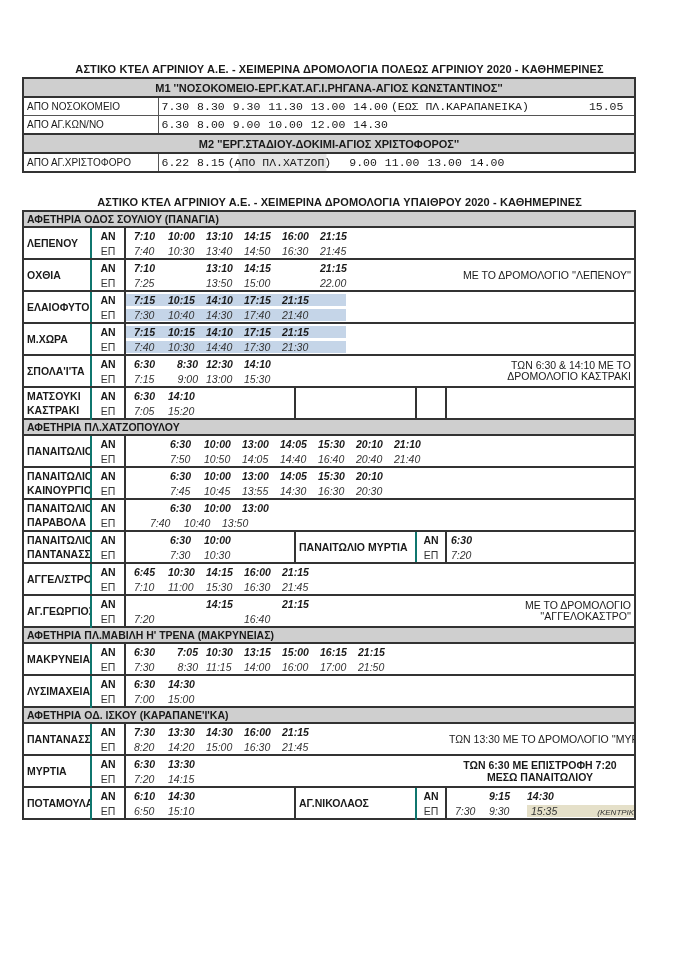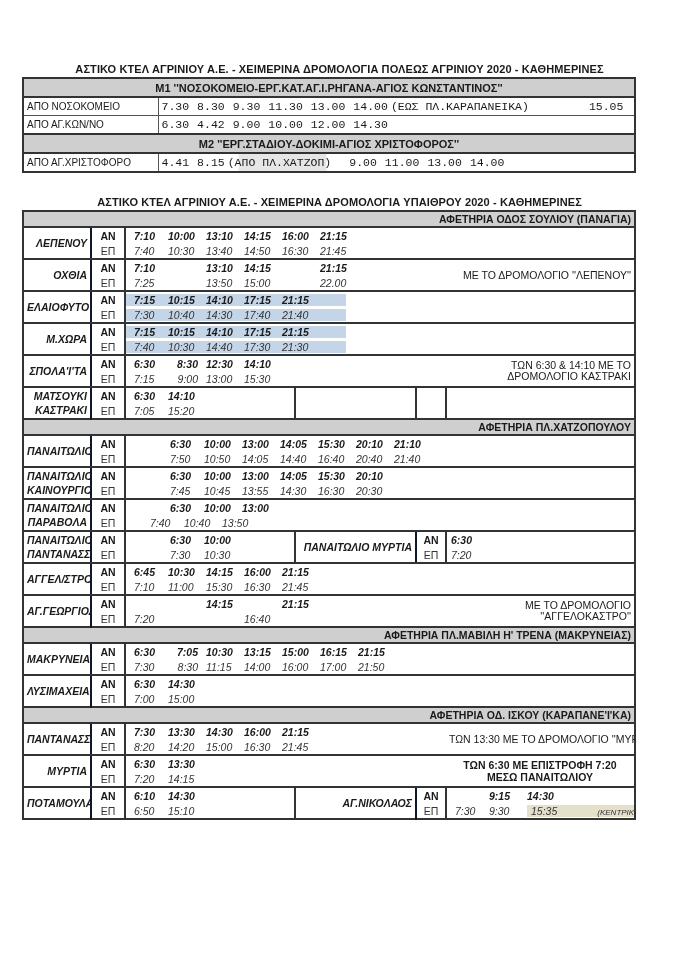--- a/index.html
+++ b/index.html
@@ -10,22 +10,22 @@
   
   #t1{left:22px;top:77px;width:614px;border:2px solid #333;}
   #t1 td{border:1px solid #555;height:17px;}
   #t1 .hdr{background:#cfcfcf;text-align:center;font-weight:bold;font-size:11px;border-bottom:2px solid #333;border-top:2px solid #333;}
   #t1 .lbl{font-size:10px;}
   #t1 .times span{display:inline-block;margin-right:8px;font-size:11.5px;font-family:Liberation Mono, monospace;}
   #t1 .note{font-size:8px;}
   
   #t2{left:22px;top:210px;width:614px;border:2px solid #333;}
   #t2 td{height:15px;font-size:10.5px;}
-  #t2 .hdr td{background:#cfcfcf;text-align:right;font-weight:bold;border-top:2px solid #333;border-bottom:2px solid #333;height:14px;}
-  .place{font-weight:bold;text-align:right;font-size:10px;border-right:2px solid #0f172a;line-height:14px;font-style:italic;}
+  #t2 .hdr td{background:#cfcfcf;text-align:left;font-weight:bold;border-top:2px solid #333;border-bottom:2px solid #333;height:14px;}
+  .place{font-weight:bold;text-align:left;font-size:10px;border-right:2px solid #0f766e;line-height:14px;}
   .dir{text-align:center;border-right:2px solid #333;width:24px;}
   .an{font-weight:bold;}
   .ep{color:#333;}
   .tms{padding-left:8px;font-style:italic;}
   .tms span{display:inline-block;width:34px;text-align:left;}
   .tms span.w{width:38px;}
   .blue{background:#c5d5e8;}
   .rowsep td{border-bottom:2px solid #333;}
   .note2{text-align:right;font-size:8px;white-space:normal;line-height:11px;}
   .note2b{text-align:center;font-size:8.5px;font-weight:bold;white-space:normal;line-height:12px;}
@@ -48,30 +48,30 @@
       </tr>
   <tr>
     <td class="lbl">ΑΠΟ ΝΟΣΟΚΟΜΕΙΟ</td>
     <td class="times">
       <span>7.30</span><span>8.30</span><span>9.30</span><span>11.30</span><span>13.00</span><span style="margin-right:3px">14.00</span><span class="note" style="margin-right:60px">(ΕΩΣ ΠΛ.ΚΑΡΑΠΑΝΕΙΚΑ)</span><span>15.05</span>
     </td>
   </tr>
   <tr>
     <td class="lbl">ΑΠΟ ΑΓ.ΚΩΝ/ΝΟ</td>
     <td class="times">
-      <span>6.30</span><span>4.42</span><span>9.00</span><span>10.00</span><span>12.00</span><span>14.30</span>
+      <span>6.30</span><span>8.00</span><span>9.00</span><span>10.00</span><span>12.00</span><span>14.30</span>
     </td>
   </tr>
   <tr>
         <td colspan="2" class="hdr">Μ2 ''ΕΡΓ.ΣΤΑΔΙΟΥ-ΔΟΚΙΜΙ-ΑΓΙΟΣ ΧΡΙΣΤΟΦΟΡΟΣ''</td>
       </tr>
   <tr>
     <td class="lbl">ΑΠΟ ΑΓ.ΧΡΙΣΤΟΦΟΡΟ</td>
     <td class="times" style="background:linear-gradient(to right,#fff 0,#fff 80px,#e6e6e6 80px,#e6e6e6 168px,#fff 168px);">
-      <span>4.41</span><span style="margin-right:3px">8.15</span><span class="note" style="margin-right:18px">(ΑΠΟ ΠΛ.ΧΑΤΖΟΠ)</span><span>9.00</span><span>11.00</span><span>13.00</span><span>14.00</span>
+      <span>6.22</span><span style="margin-right:3px">8.15</span><span class="note" style="margin-right:18px">(ΑΠΟ ΠΛ.ΧΑΤΖΟΠ)</span><span>9.00</span><span>11.00</span><span>13.00</span><span>14.00</span>
     </td>
   </tr>
 </tbody>
   </table>
 
 <div class="title" style="top:196px;">ΑΣΤΙΚΟ ΚΤΕΛ ΑΓΡΙΝΙΟΥ Α.Ε. - ΧΕΙΜΕΡΙΝΑ ΔΡΟΜΟΛΟΓΙΑ ΥΠΑΙΘΡΟΥ 2020 - ΚΑΘΗΜΕΡΙΝΕΣ</div>
 
 <table id="t2">
   <colgroup>
     <col style="width:68px">

